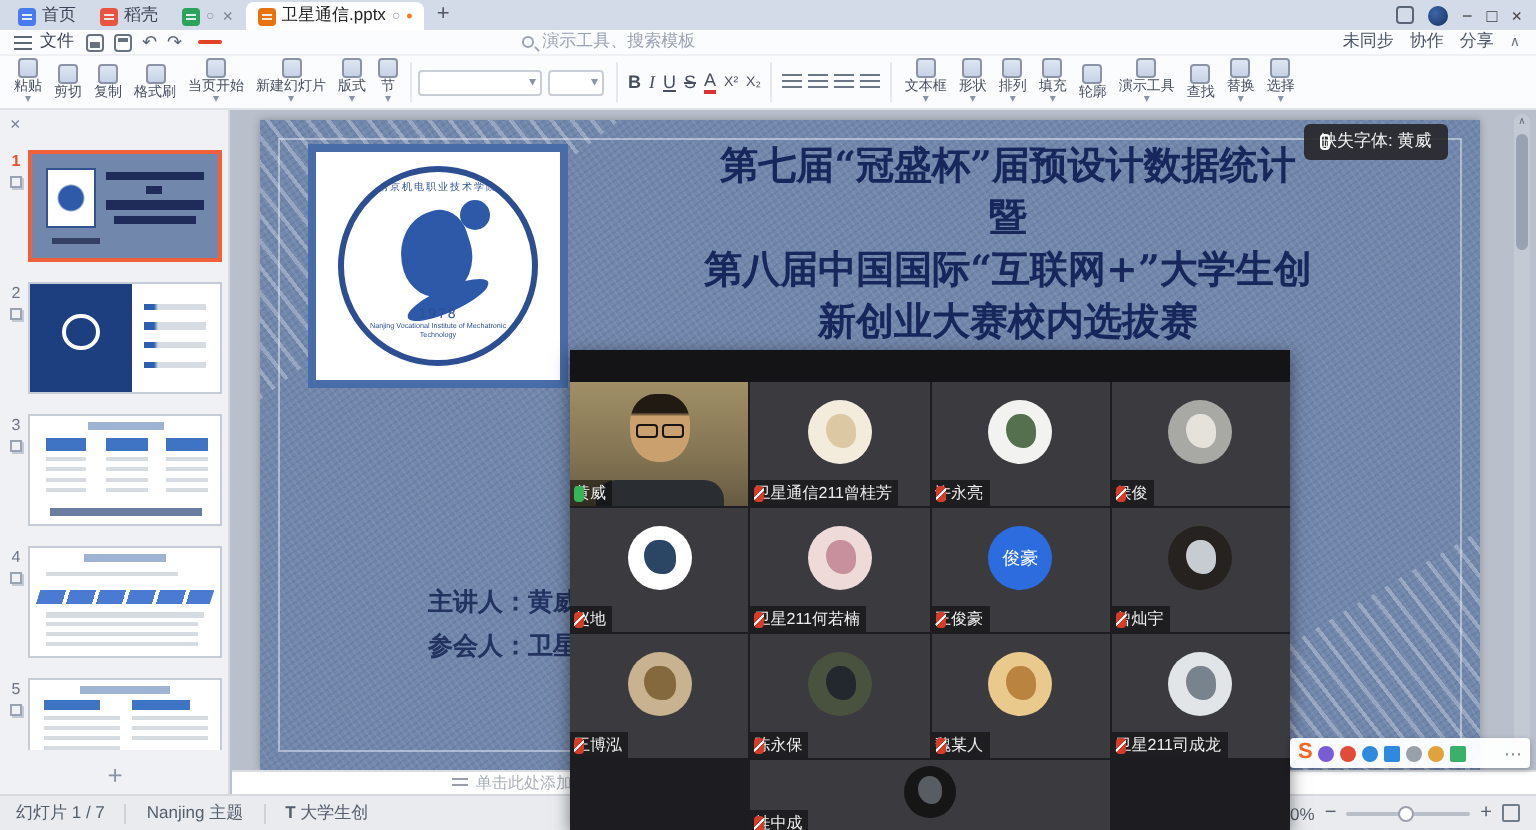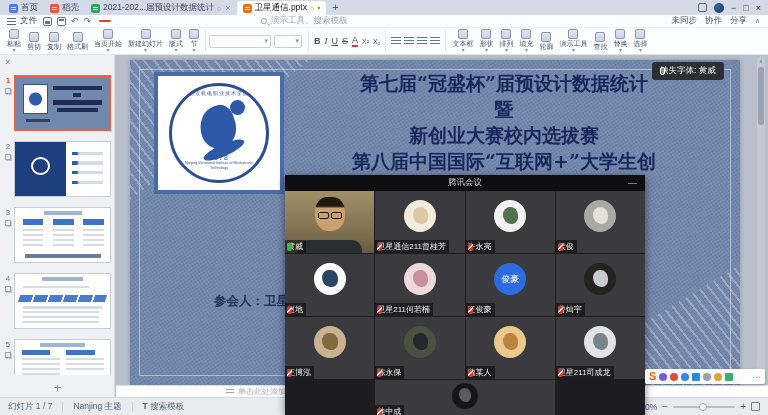--- a/index.html
+++ b/index.html
@@ -213,21 +213,20 @@
           <span class="tlb">首页</span>
 
         </div>
         <div class="tab" style="--c: #e8543f;">
           <span class="tic"></span>
           <span class="tlb">稻壳</span>
 
         </div>
         <div class="tab" style="--c: #2ba35c;">
           <span class="tic"></span>
-          <span class="tlb">2021-202...届预设计数据统计</span>
           <span class="tsync">○</span>
           <span class="tclose">×</span>
 
         </div>
         <div class="tab active" style="--c: #e8730c;">
           <span class="tic"></span>
           <span class="tlb">卫星通信.pptx</span>
           <span class="tsync">○</span>
 
           <span class="tdot">•</span>
@@ -498,24 +497,25 @@
           <i class="f1"></i>
             <i class="f2"></i>
             <i class="f3"></i>
           <span class="yr">1978</span>
           <span class="en">Nanjing Vocational Institute of Mechatronic Technology</span>
         </div>
       </div>
       <div class="stitle">
         <div>第七届“冠盛杯”届预设计数据统计</div>
         <div>暨</div>
+        <div>第八届中国国际“互联网+”大学生创</div>
         <div>新创业大赛校内选拔赛</div>
-        <div>第八届中国国际“互联网+”大学生创</div>
       </div>
       <div class="spre">
+        <div>主讲人：黄威</div>
         <div>参会人：卫星通</div>
       </div>
     </div>
     <div class="vscroll">
       <i class="up">∧</i>
       <i class="vthumb"></i>
     </div>
   </div>
 
   <div class="notesbar">
@@ -523,38 +523,34 @@
     <span>单击此处添加备注</span>
   </div>
 
   <div class="statusbar">
     <span>幻灯片 1 / 7</span>
     <span class="ssep"></span>
     <span>Nanjing 主题</span>
     <span class="ssep"></span>
     <span class="mfont">
       <span class="tt">T</span>
-      <span>搜索模板</span>
+      <span>大学生创</span>
     </span>
     <div class="sb-right">
       <span>100%</span>
       <span class="zbtn">−</span>
       <span class="zline">
           <span class="zknob"></span>
         </span>
       <span class="zbtn">+</span>
       <span class="fsic"></span>
     </div>
   </div>
 
   <div class="meeting">
-    <div class="mhead">
-      <span>腾讯会议</span>
-      <span class="mmin">—</span>
-    </div>
     <div class="pgrid">
 
     <div class="tile live type-video">
           <div class="vid">
             <i class="hd"></i>
             <i class="g1"></i>
             <i class="g2"></i>
             <i class="bd"></i>
           </div>
 

